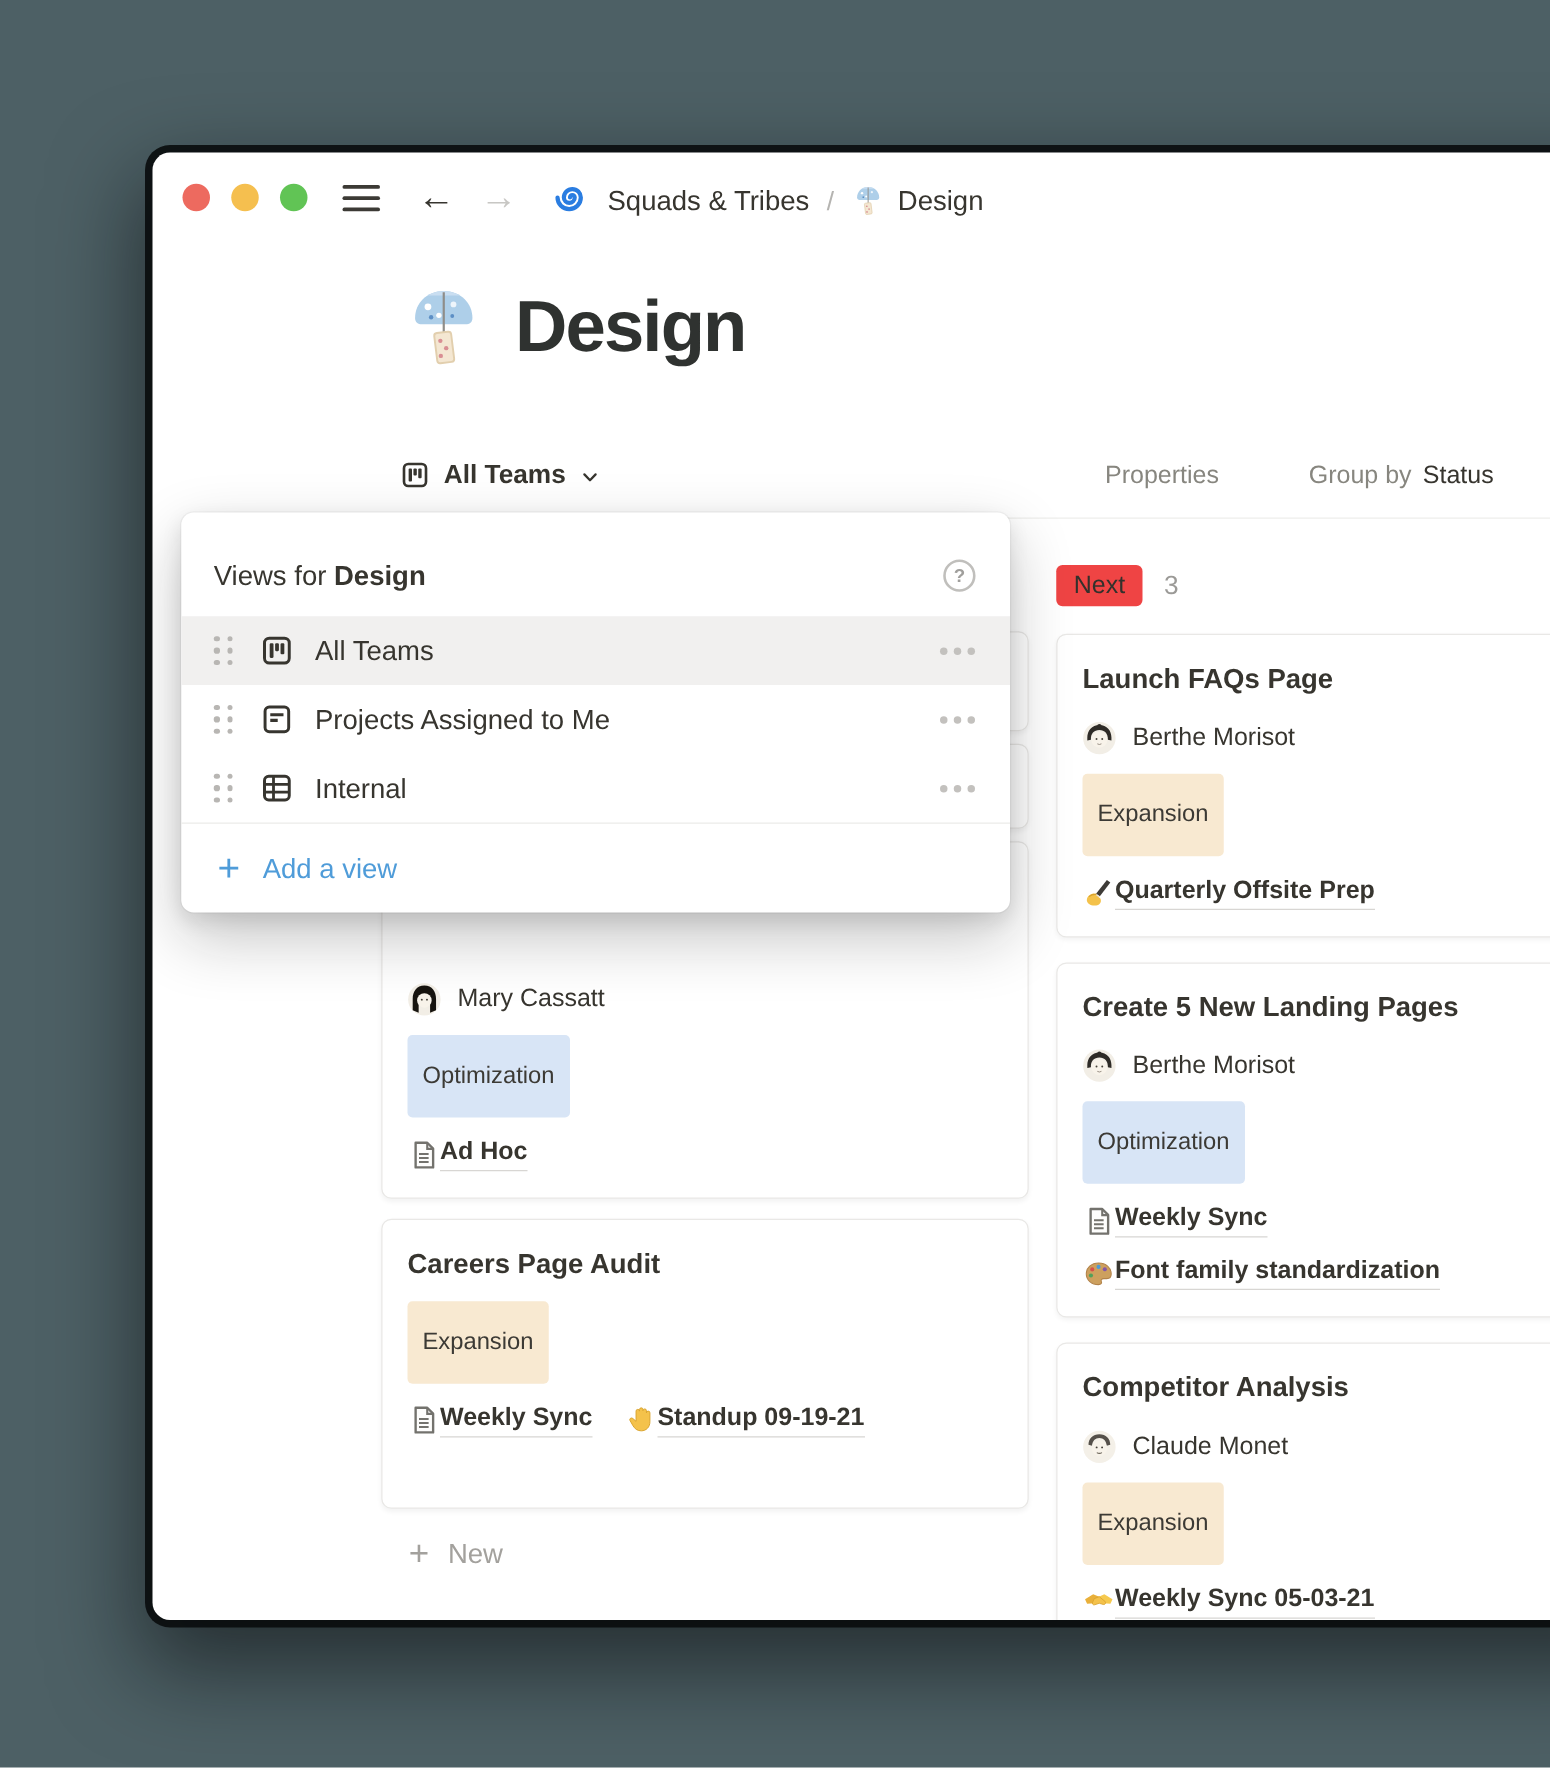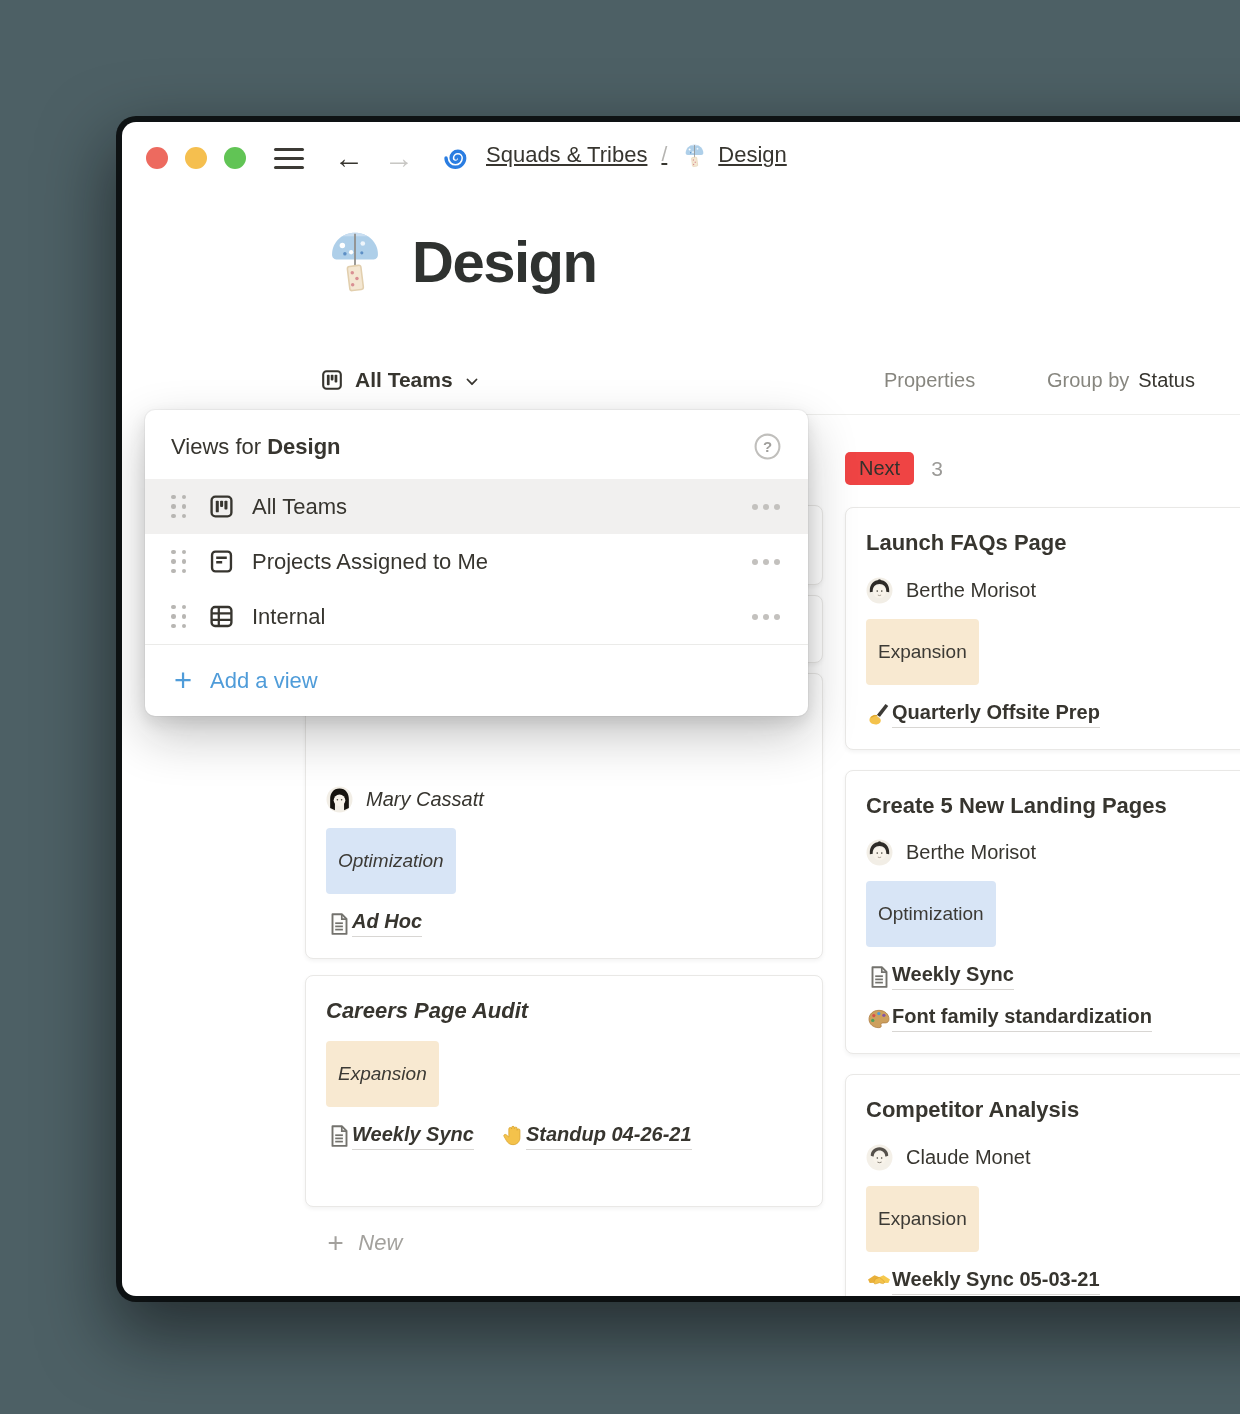--- a/index.html
+++ b/index.html
@@ -20,21 +20,21 @@
   
   .titlebar { position:absolute; left:24px; top:20px; height:32px; display:flex; align-items:center; }
   .traffic { display:flex; gap:17px; margin-right:28px; }
   .light { width:22px; height:22px; border-radius:50%; }
   .l-red{ background:#ed6a5f; } .l-yellow{ background:#f5bf4f; } .l-green{ background:#61c455; }
   .hamburger { width:30px; display:flex; flex-direction:column; gap:6px; margin-right:30px; cursor:pointer; }
   .hamburger span{ display:block; height:3px; border-radius:2px; background:#3c3a35; }
   .nav-arrow { font-size:30px; line-height:1; margin-right:20px; }
   .nav-back { color:#37352f; }
   .nav-fwd { color:#c8c7c4; margin-right:26px; }
-  .crumbs { display:flex; align-items:flex-start; font-size:22px;text-decoration:underline; }
+  .crumbs { display:flex; align-items:flex-end; font-size:22px; }
   .crumb-logo { width:32px; height:32px; margin-right:14px; }
   .crumb-sep { color:#b5b4b1; margin:0 14px; font-size:21px; }
   .crumb-ic { width:27px; height:27px; margin-right:10px; }
   .crumb-txt { color:#37352f; }
 
   
   .page-head { position:absolute; left:198px; top:104px; display:flex; align-items:center; gap:22px; }
   .page-emoji { width:70px; height:70px; }
   .page-title { font-size:58px; font-weight:700; letter-spacing:-1.5px; color:#2f3230; }
 
@@ -44,21 +44,21 @@
   .view-switch { left:198px; gap:11px; cursor:pointer; }
   .view-switch .lbl { font-size:21px; font-weight:700; }
   .icon24 { width:24px; height:24px; }
   .chev { width:16px; height:16px; margin-top:3px; }
   .tb-properties { left:762px; font-size:20px; color:#87867f; cursor:pointer; }
   .tb-groupby { left:925px; font-size:20px; color:#87867f; cursor:pointer; }
   .tb-groupby .val { color:#37352f; margin-left:9px; }
   .board-divider { position:absolute; left:183px; right:0; top:292px; height:1px; background:#eeeeec; }
 
   
-  .col-left { position:absolute; left:183px; top:383px; width:518px;font-style:italic; }
+  .col-left { position:absolute; left:183px; top:383px; width:518px; }
   .col-next { position:absolute; left:723px; top:330px; width:520px; }
   .group-head { display:flex; align-items:center; margin-bottom:22px; }
   .group-badge { font-size:20px; background:#ef4444; color:#33312c; padding:5px 14px; border-radius:5px; }
   .group-count { font-size:21px; color:#9b9a97; margin-left:17px; }
 
   .card {
     background:#fff; border:1px solid #e9e8e6; border-radius:8px;
     box-shadow:0 2px 4px rgba(15,15,15,0.05);
     padding:21px 20px; cursor:pointer;
   }
@@ -80,21 +80,21 @@
   .icon26 { width:26px; height:26px; flex:none; }
   .new-btn { display:flex; align-items:center; gap:15px; color:#a3a19d; font-size:22px; margin-top:20px; padding-left:22px; cursor:pointer; }
   .new-plus { font-size:28px; line-height:1; color:#a3a19d; }
 
   
   .popup {
     position:absolute; left:23px; top:288px; width:663px; z-index:20;
     background:#fff; border-radius:10px; overflow:hidden;
     box-shadow:0 0 0 1px rgba(15,15,15,0.04), 0 6px 16px rgba(15,15,15,0.10), 0 20px 50px rgba(15,15,15,0.24);
   }
-  .popup-head { display:flex; align-items:center; justify-content:space-between; padding:22px 26px 18px; }
+  .popup-head { display:flex; align-items:center; justify-content:space-between; padding:36px 26px 18px; }
   .popup-title { font-size:22px; color:#37352f; }
   .popup-title b { font-weight:700; }
   .help { width:29px; height:29px; cursor:pointer; }
   .view-row { display:flex; align-items:center; height:55px; padding:0 26px; cursor:pointer; }
   .view-row.selected { background:#f1f0ef; }
   .drag { display:grid; grid-template-columns:4.5px 4.5px; gap:5px 6px; margin-right:22px; cursor:grab; }
   .drag i { width:4.5px; height:4.5px; border-radius:50%; background:#b8b6b3; display:block; }
   .view-ic { width:27px; height:27px; margin-right:17px; }
   .view-label { font-size:22px; flex:1; color:#37352f; }
   .row-menu { display:flex; gap:5px; cursor:pointer; padding:6px 2px; }
@@ -226,21 +226,21 @@
             <line x1="9.2" y1="12.2" x2="16.9" y2="12.2" stroke="#73726d" stroke-width="1.7"></line>
             <line x1="9.2" y1="15.4" x2="16.9" y2="15.4" stroke="#73726d" stroke-width="1.7"></line>
             <line x1="9.2" y1="18.6" x2="16.9" y2="18.6" stroke="#73726d" stroke-width="1.7"></line>
           </svg>
           <span class="lbl">Weekly Sync</span>
         </span>
         <span class="link">
           <svg class="icon26" viewBox="0 0 30 30">
             <path d="M10.2 14 V6.8 a1.6 1.6 0 0 1 3.2 0 V5.4 a1.6 1.6 0 0 1 3.2 0 v1 a1.6 1.6 0 0 1 3.2 0 v2 a1.6 1.6 0 0 1 3.2 0 v8.2 c0 5 -3.4 8.4 -8 8.4 c-3.6 0 -6 -1.8 -7.8 -5 l-2.6 -4.6 c-0.9 -1.6 1.2 -3 2.6 -1.8 l3 2.6z" fill="#f4c24b" stroke="#d9a32e" stroke-width="0.9"></path>
           </svg>
-          <span class="lbl">Standup 04-26-21</span>
+          <span class="lbl">Standup 09-19-21</span>
         </span>
       </div>
     </div>
 
     <div class="new-btn">
       <span class="new-plus">+</span>
       <span>New</span>
     </div>
   </div>
 

